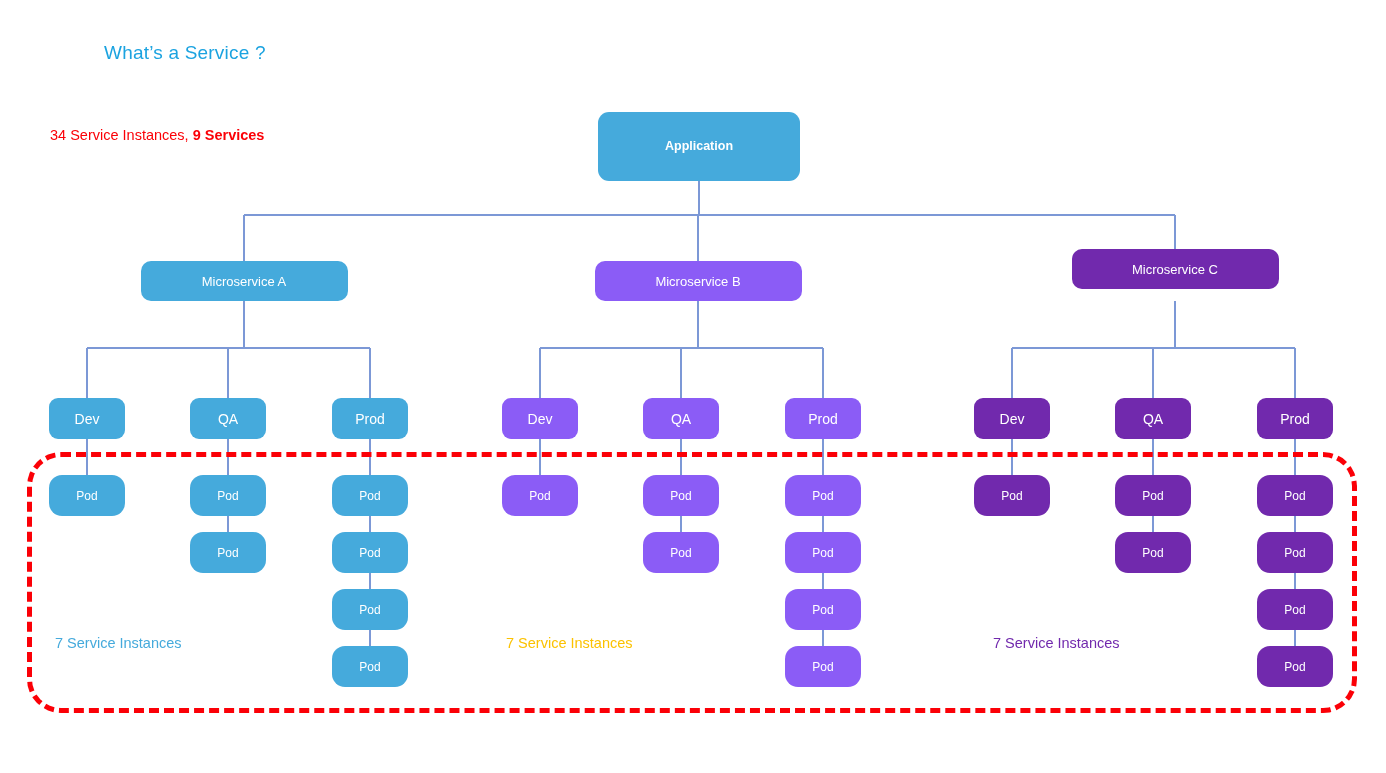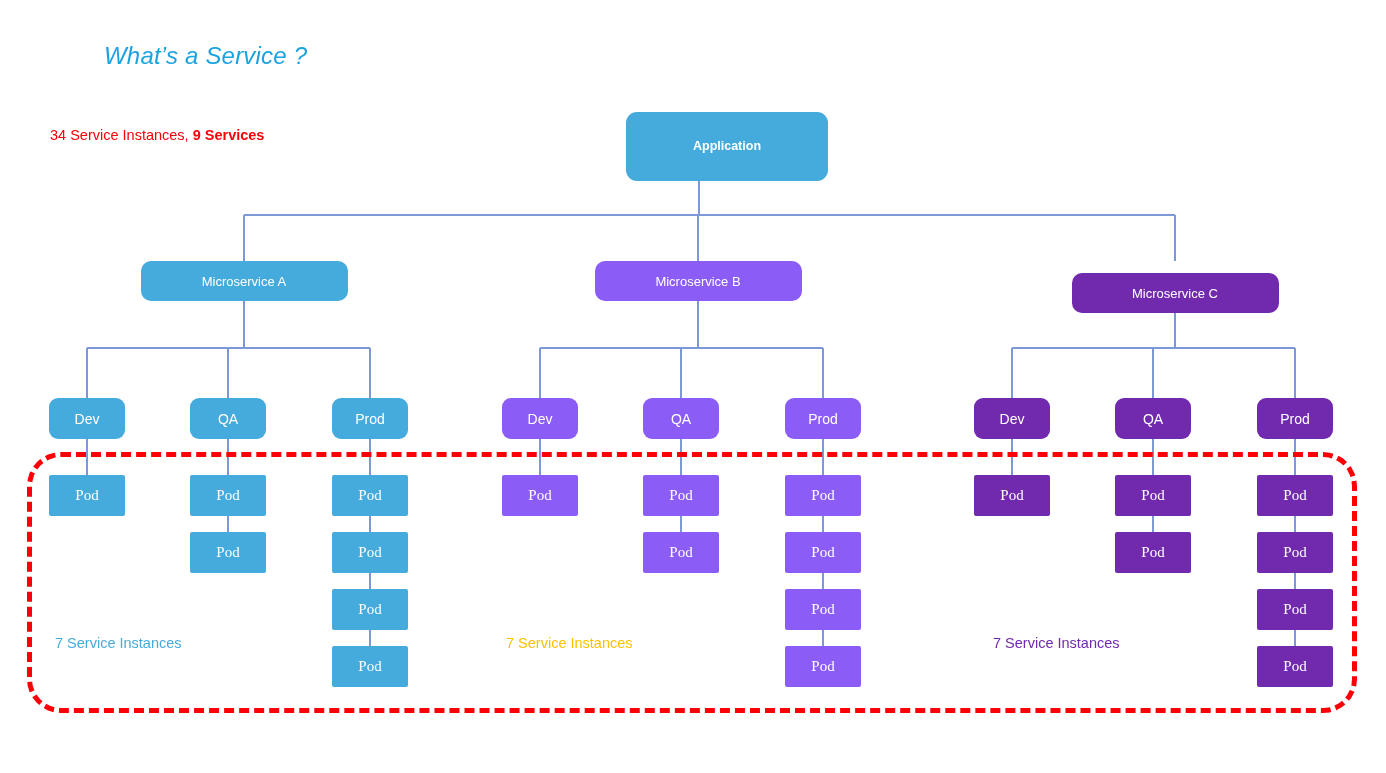--- a/index.html
+++ b/index.html
@@ -7,21 +7,21 @@
     width:1386px;height:773px;
     background:#ffffff;
     font-family:"Liberation Sans","DejaVu Sans",sans-serif;
     overflow:hidden;
   }
   #canvas{position:relative;width:1386px;height:773px;}
 
   
   .title{
     position:absolute;left:104px;top:42px;
-    font-size:24px;color:#1ba3e0;letter-spacing:.2px;white-space:nowrap;font-style:italic;
+    font-size:19px;color:#1ba3e0;letter-spacing:.2px;white-space:nowrap;
   }
   .counter{
     position:absolute;left:50px;top:127px;
     font-size:14.5px;color:#fb0007;white-space:nowrap;
   }
   .counter b{font-weight:bold;}
   .si-label{
     position:absolute;font-size:14.5px;white-space:nowrap;
   }
 
@@ -37,21 +37,21 @@
     color:#ffffff;
     border-radius:9px;
     box-sizing:border-box;
     text-align:center;
     line-height:1;
     z-index:3;
   }
   .node.app{border-radius:11px;font-size:12.5px;font-weight:bold;}
   .node.ms{border-radius:10px;font-size:13px;}
   .node.env{border-radius:9px;font-size:14px;}
-  .node.pod{border-radius:2px;font-size:15px;font-family:Liberation Serif, serif;}
+  .node.pod{border-radius:13px;font-size:12px;}
 
   .c-blue  {background:#45aadc;}
   .c-amber {background:#8b5cf6;}
   .c-purple{background:#7129ad;}
 
   
   .group-box{
     position:absolute;
     left:27px;top:452px;width:1330px;height:261px;
     border:5px dashed #fb0007;
@@ -66,21 +66,21 @@
 
 <div id="canvas">
 
   <div class="title">What’s a Service ?</div>
 
   <div class="counter"><span>34 Service Instances, </span><b>9 Services</b></div>
 
   <div class="group-box"></div>
 
   <div id="graph">
-      <div class="node app c-blue" style="left: 598px; top: 112px; width: 202px; height: 69px; margin-left: 28px;">Application</div>
+      <div class="node app c-blue" style="left: 598px; top: 112px; width: 202px; height: 69px;">Application</div>
       <div class="ln v" style="left: 698px; top: 181px; height: 34px;"></div>
       <div class="ln h" style="left: 244px; top: 214px; width: 931px;"></div>
       <div class="ln v" style="left: 243px; top: 215px; height: 46px;"></div>
       <div class="node ms c-blue" style="left: 140.5px; top: 261px; width: 207px; height: 40px;">Microservice A</div>
       <div class="ln v" style="left: 243px; top: 301px; height: 47px;"></div>
       <div class="ln h" style="left: 87px; top: 347px; width: 283px;"></div>
       <div class="ln v" style="left: 86px; top: 348px; height: 50px;"></div>
       <div class="node env c-blue" style="left: 49px; top: 398px; width: 76px; height: 41px;">Dev</div>
       <div class="ln v" style="left: 86px; top: 439px; height: 36px;"></div>
       <div class="node pod c-blue" style="left: 49px; top: 475px; width: 76px; height: 41px;">Pod</div>
@@ -120,21 +120,21 @@
       <div class="ln v" style="left: 822px; top: 439px; height: 36px;"></div>
       <div class="node pod c-amber" style="left: 785px; top: 475px; width: 76px; height: 41px;">Pod</div>
       <div class="ln v" style="left: 822px; top: 516px; height: 16px;"></div>
       <div class="node pod c-amber" style="left: 785px; top: 532px; width: 76px; height: 41px;">Pod</div>
       <div class="ln v" style="left: 822px; top: 573px; height: 16px;"></div>
       <div class="node pod c-amber" style="left: 785px; top: 589px; width: 76px; height: 41px;">Pod</div>
       <div class="ln v" style="left: 822px; top: 630px; height: 16px;"></div>
       <div class="node pod c-amber" style="left: 785px; top: 646px; width: 76px; height: 41px;">Pod</div>
       <div class="si-label" style="left: 506px; top: 635px; color: rgb(252, 194, 0);">7 Service Instances</div>
       <div class="ln v" style="left: 1174px; top: 215px; height: 46px;"></div>
-      <div class="node ms c-purple" style="left: 1071.5px; top: 273px; width: 207px; height: 40px;">Microservice C</div>
+      <div class="node ms c-purple" style="left: 1071.5px; top: 249px; width: 207px; height: 40px;">Microservice C</div>
       <div class="ln v" style="left: 1174px; top: 301px; height: 47px;"></div>
       <div class="ln h" style="left: 1012px; top: 347px; width: 283px;"></div>
       <div class="ln v" style="left: 1011px; top: 348px; height: 50px;"></div>
       <div class="node env c-purple" style="left: 974px; top: 398px; width: 76px; height: 41px;">Dev</div>
       <div class="ln v" style="left: 1011px; top: 439px; height: 36px;"></div>
       <div class="node pod c-purple" style="left: 974px; top: 475px; width: 76px; height: 41px;">Pod</div>
       <div class="ln v" style="left: 1152px; top: 348px; height: 50px;"></div>
       <div class="node env c-purple" style="left: 1115px; top: 398px; width: 76px; height: 41px;">QA</div>
       <div class="ln v" style="left: 1152px; top: 439px; height: 36px;"></div>
       <div class="node pod c-purple" style="left: 1115px; top: 475px; width: 76px; height: 41px;">Pod</div>

